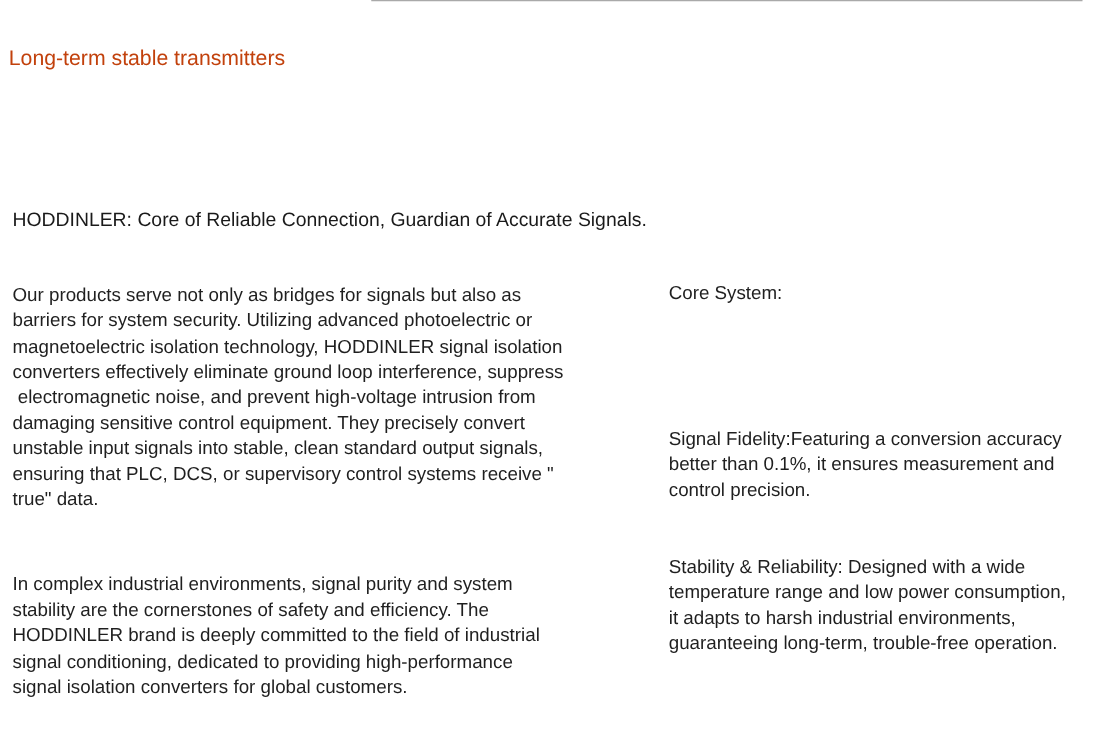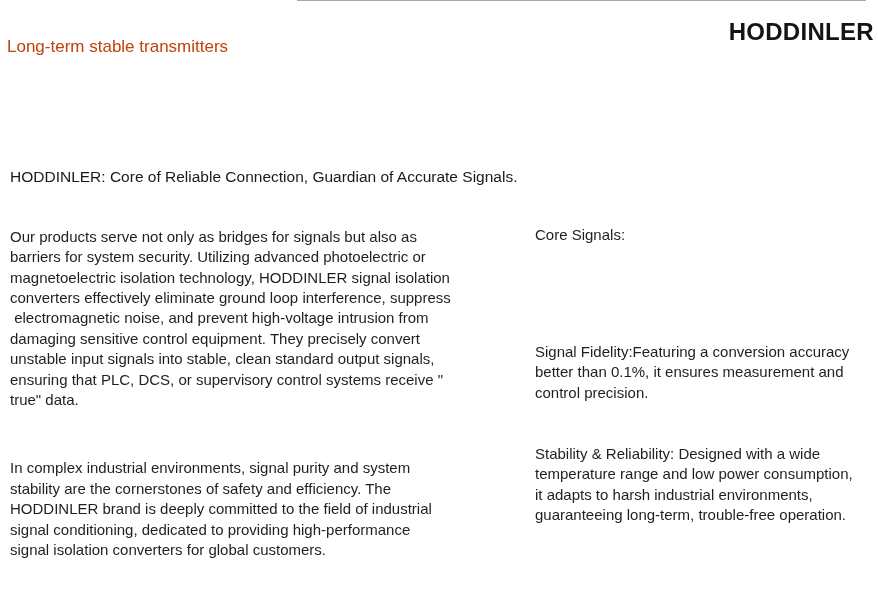--- a/index.html
+++ b/index.html
@@ -76,21 +76,20 @@
 </style>
 </head>
 <body>
 
 <div class="page">
 
   <div class="top-divider"></div>
 
   <div class="page-title">Long-term stable transmitters</div>
 
-  <div class="brand">HODDINLER</div>
 
   <h1 class="heading">HODDINLER: Core of Reliable Connection, Guardian of Accurate Signals.</h1>
 
   <div class="col col-left">
     <p>Our products serve not only as bridges for signals but also as
 barriers for system security. Utilizing advanced photoelectric or
 magnetoelectric isolation technology, HODDINLER signal isolation
 converters effectively eliminate ground loop interference, suppress
  electromagnetic noise, and prevent high-voltage intrusion from
 damaging sensitive control equipment. They precisely convert
@@ -98,21 +97,21 @@
 ensuring that PLC, DCS, or supervisory control systems receive "
 true" data.</p>
     <p>In complex industrial environments, signal purity and system
 stability are the cornerstones of safety and efficiency. The
 HODDINLER brand is deeply committed to the field of industrial
 signal conditioning, dedicated to providing high-performance
 signal isolation converters for global customers.</p>
   </div>
 
   <div class="col col-right">
-    <p class="cv-label">Core Signals:</p>
+    <p class="cv-label">Core System:</p>
     <div class="cv-items">
       <p>Signal Fidelity:Featuring a conversion accuracy
 better than 0.1%, it ensures measurement and
 control precision.</p>
       <p>Stability &amp; Reliability: Designed with a wide
 temperature range and low power consumption,
 it adapts to harsh industrial environments,
 guaranteeing long-term, trouble-free operation.</p>
       
     </div>

